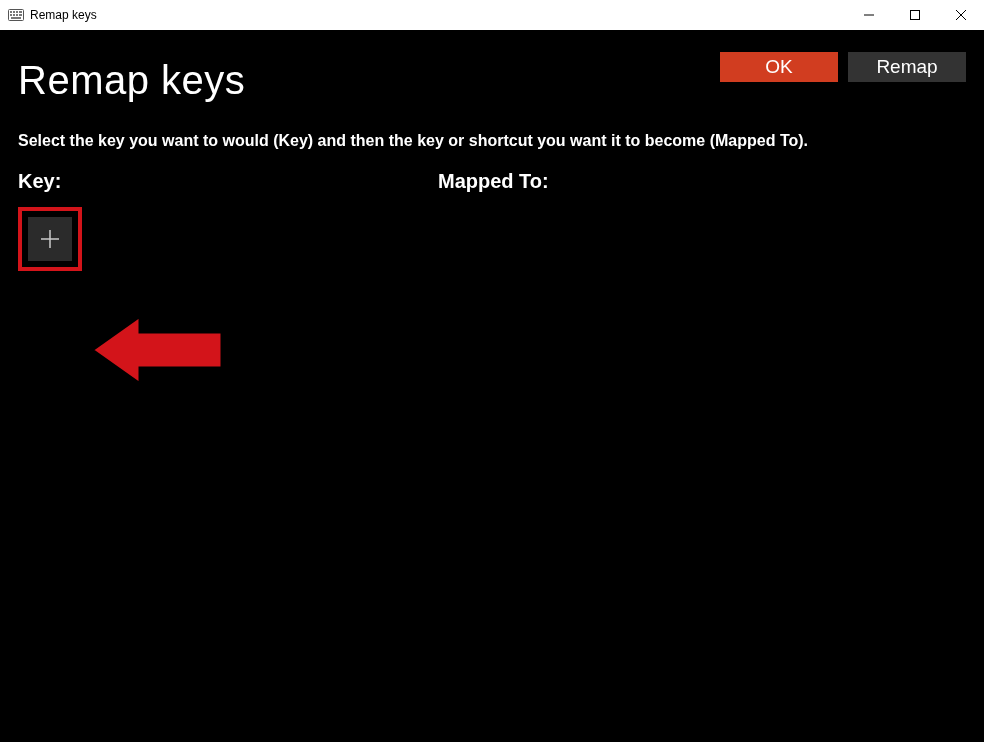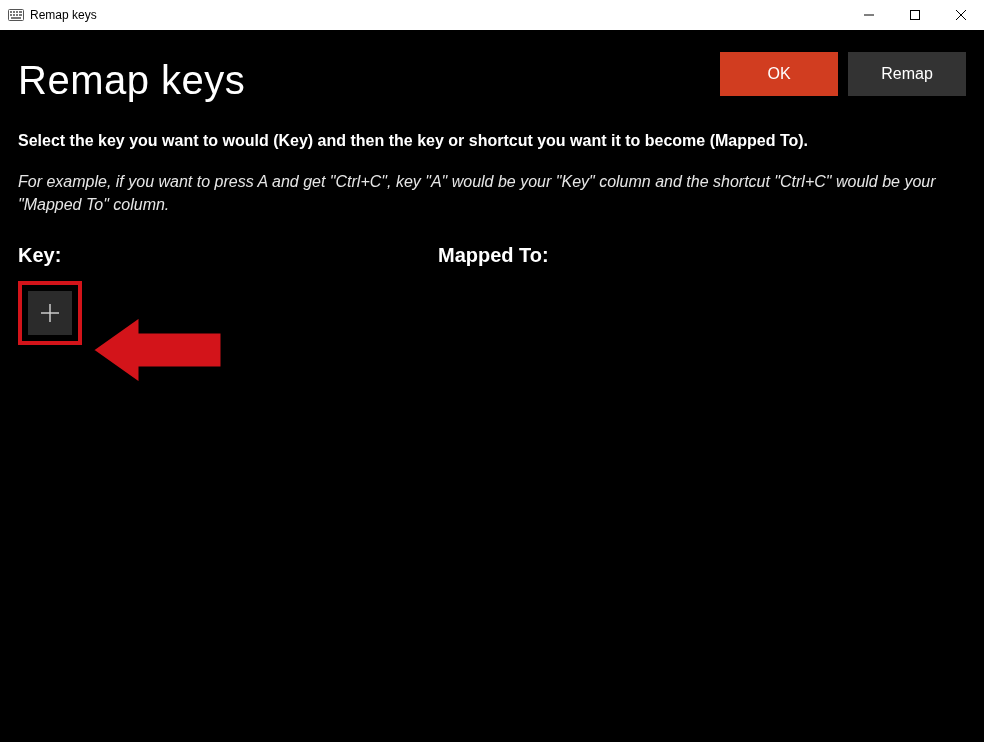--- a/index.html
+++ b/index.html
@@ -50,25 +50,25 @@
   }
   .page-title {
     font-size: 40px;
     font-weight: 400;
     letter-spacing: 0.5px;
     margin-top: 10px;
   }
   .btn-row { display: flex; gap: 10px; margin-top: 4px; }
   .btn {
     width: 118px;
-    height: 44px;
+    height: 30px;
     display: flex;
     align-items: center;
     justify-content: center;
-    font-size: 16px;
+    font-size: 19px;
     cursor: pointer;
     border: none;
     color: #fff;
   }
   .btn-primary { background: #d13d20; }
   .btn-secondary { background: #333333; }
   .instruction {
     font-size: 16px;
     font-weight: 600;
     margin-bottom: 18px;
@@ -156,21 +156,20 @@
 <div class="content">
   <div class="header-row">
     <h1 class="page-title">Remap keys</h1>
     <div class="btn-row">
       <button class="btn btn-primary">OK</button>
       <button class="btn btn-secondary">Remap</button>
     </div>
   </div>
 
   <p class="instruction">Select the key you want to would (Key) and then the key or shortcut you want it to become (Mapped To).</p>
-  <p class="example">For example, if you want to press A and get "Ctrl+C", key "A" would be your "Key" column and the shortcut "Ctrl+C" would be your "Mapped To" column.</p>
 
   <div class="columns">
     <div class="col">
       <div class="col-label">Key:</div>
       <div class="add-wrap">
         <div class="add-btn">
           <svg width="24" height="24" viewBox="0 0 24 24">
             <line x1="12" y1="3" x2="12" y2="21" stroke="#ccc" stroke-width="1.5"></line>
             <line x1="3" y1="12" x2="21" y2="12" stroke="#ccc" stroke-width="1.5"></line>
           </svg>

